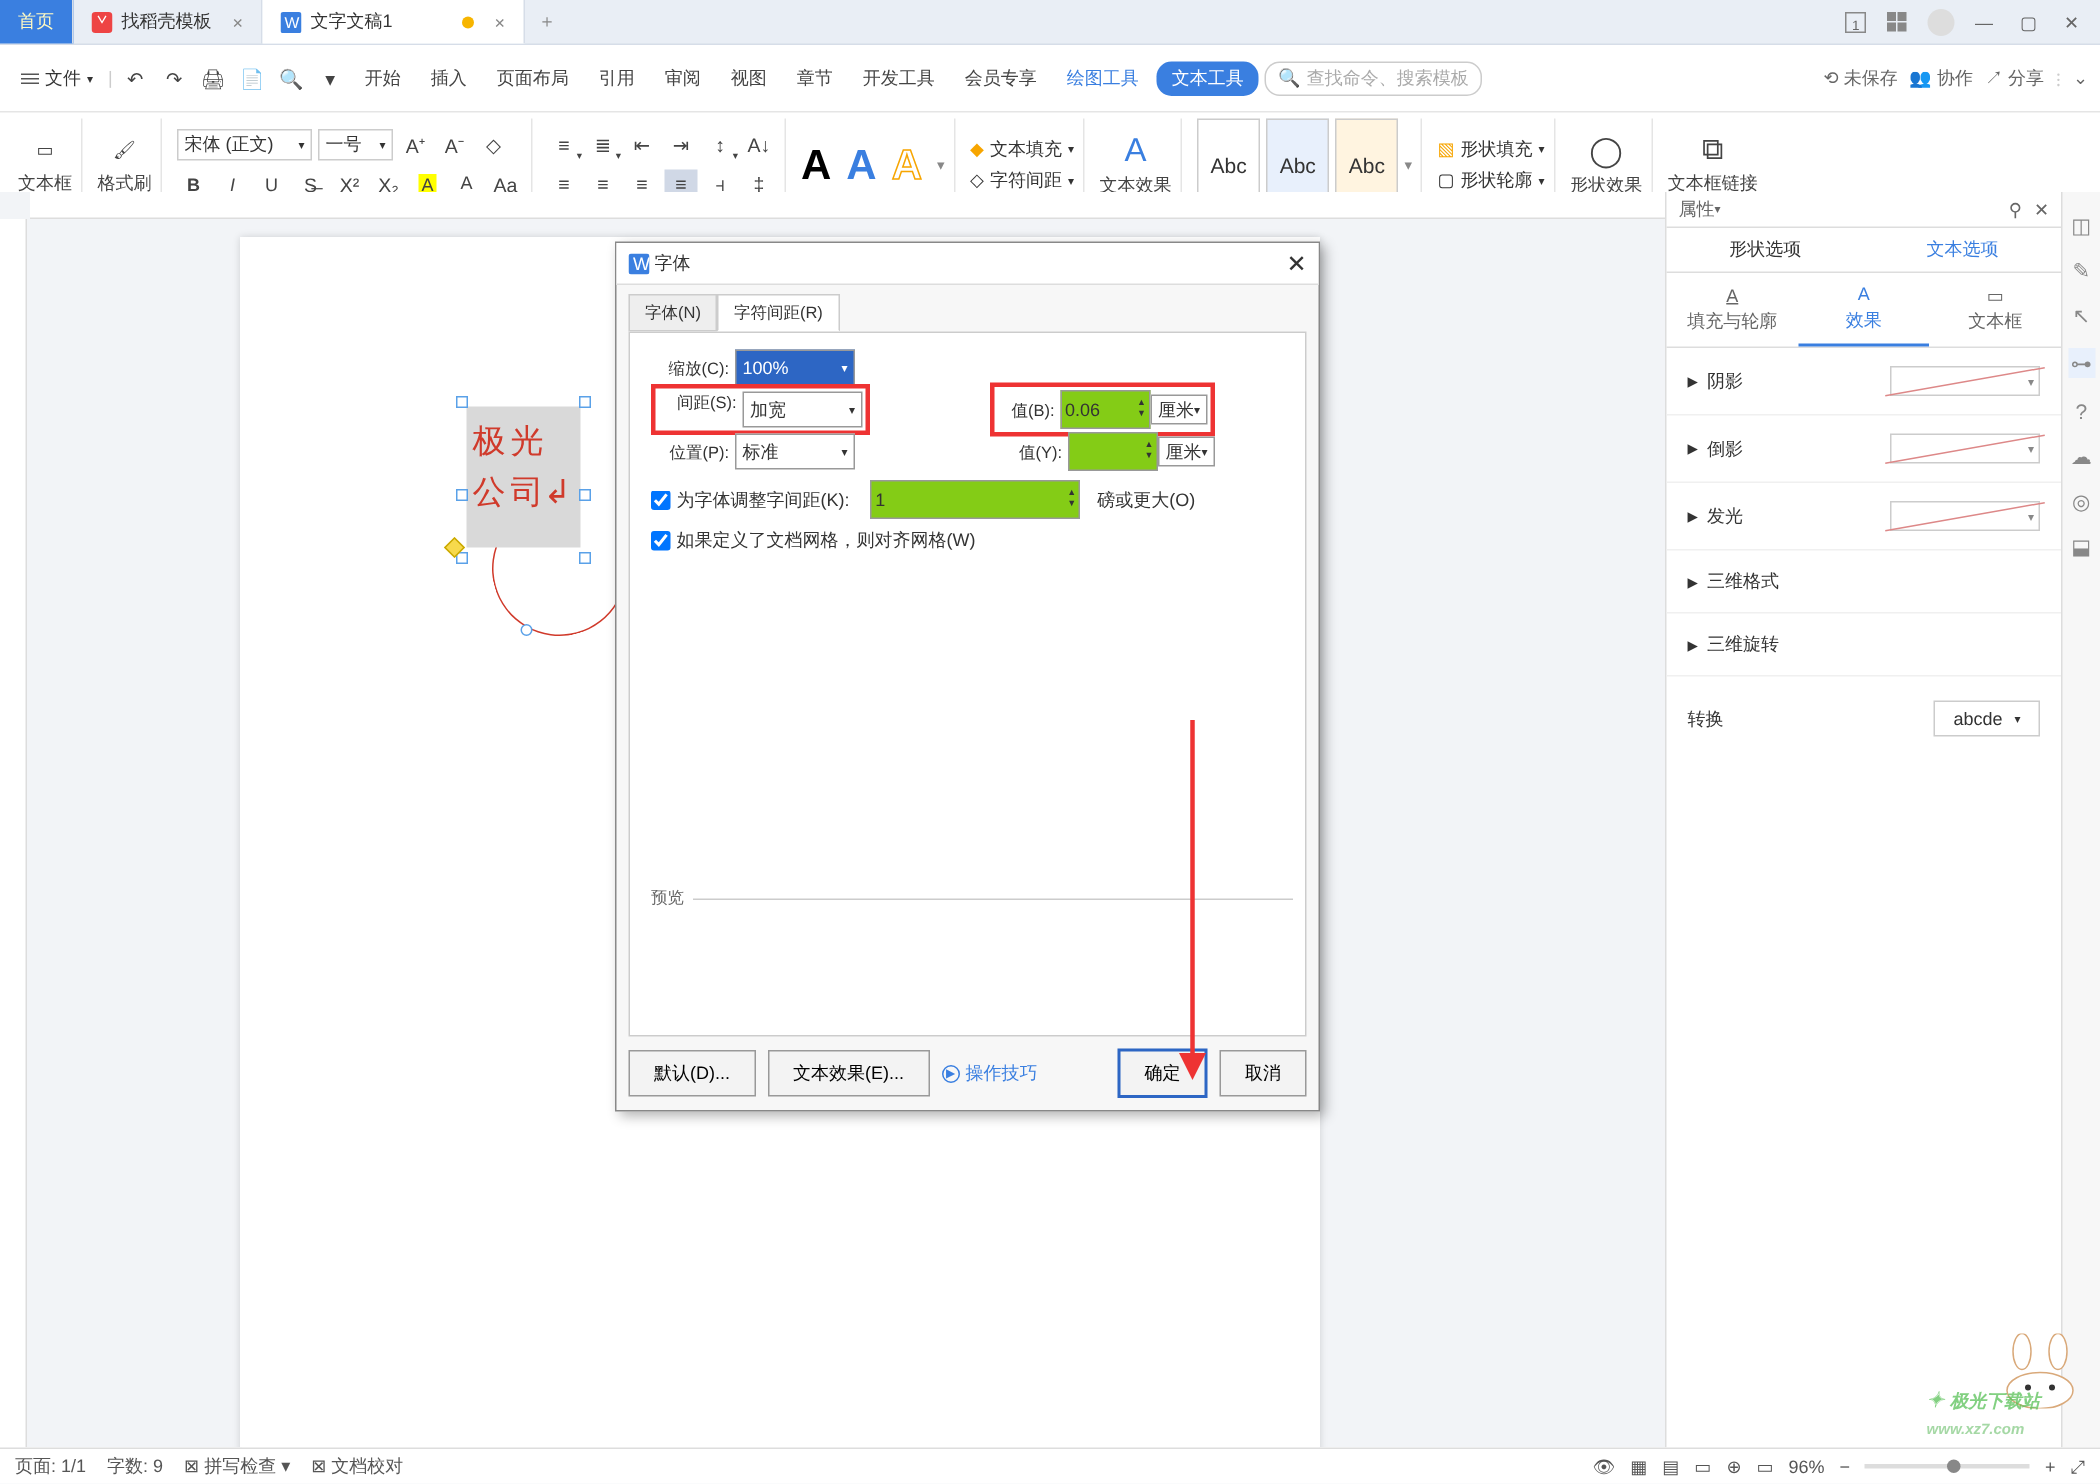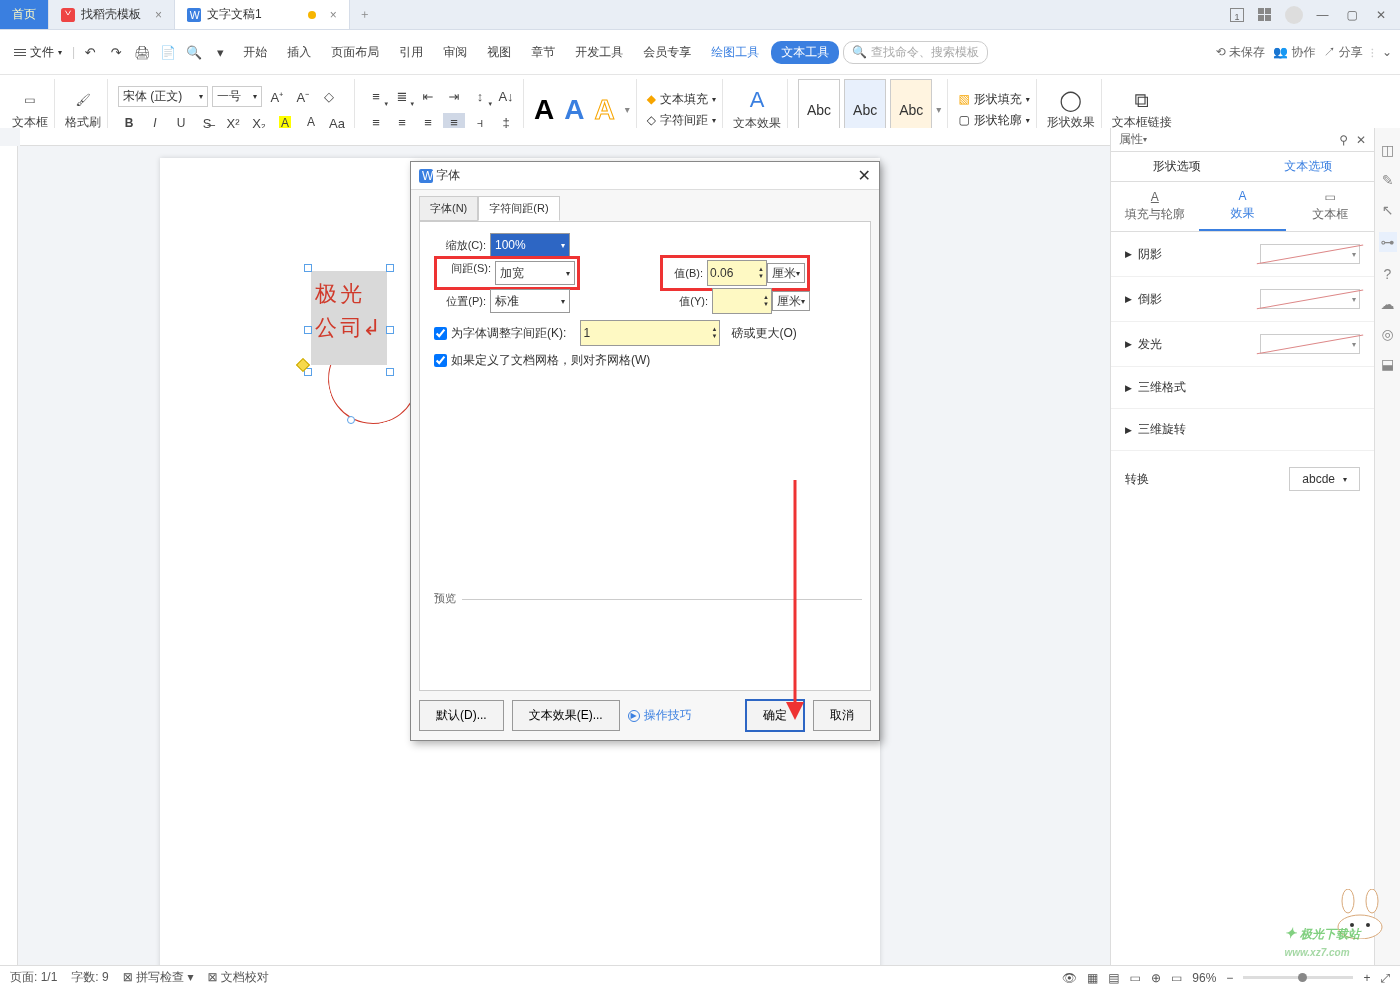--- a/index.html
+++ b/index.html
@@ -62,21 +62,21 @@
   .dlg-title .x{margin-left:auto;font-size:16px;}
   .dlg-tabs{display:flex;padding:6px 8px 0;gap:0;}
   .dlg-tab{border:1px solid #ccc;padding:4px 10px;background:#eee;font-size:11px;}
   .dlg-tab.active{background:#fff;border-bottom-color:#fff;}
   .dlg-body{padding:10px 14px;background:#fff;margin:0 8px;border:1px solid #ccc;height:470px;position:relative;}
   .frow{display:flex;align-items:center;height:26px;margin-bottom:2px;}
   .frow label{width:56px;text-align:right;padding-right:4px;font-size:11px;}
   .frow label.r{width:42px;}
   .combo{border:1px solid #999;height:20px;width:80px;padding:11px 4px;display:flex;align-items:center;justify-content:space-between;background:#fff;font-size:11px;}
   .combo.sel100{background:#2d66c4;color:#fff;}
-  .spin{border:1px solid #999;height:20px;width:60px;padding:12px 2px;display:flex;align-items:center;background:#fef9c3;font-size:11px;}
+  .spin{border:1px solid #999;height:20px;width:60px;padding:12px 2px;display:flex;align-items:center;background:#84cc16;font-size:11px;}
   .spinbtn{display:flex;flex-direction:column;margin-left:auto;}
   .spinbtn i{font-size:6px;line-height:7px;font-style:normal;}
   .unit{border:1px solid #999;height:20px;padding:0 4px;display:flex;align-items:center;font-size:11px;background:#fff;}
   .redbox{border:3px solid #e33;padding:2px;}
   .chk{display:flex;align-items:center;gap:4px;font-size:11px;margin-top:6px;}
   .chk input{margin:0;}
   .preview-lbl{position:absolute;left:14px;bottom:84px;font-size:11px;color:#666;}
   .preview-lbl:after{content:"";display:inline-block;vertical-align:middle;width:400px;border-top:1px solid #ccc;margin-left:6px;}
   .preview{position:absolute;left:20px;bottom:26px;right:20px;height:44px;border:1px solid #888;display:flex;align-items:center;justify-content:center;}
   .preview span{color:#d03a2b;font-size:22px;font-family:SimSun,serif;letter-spacing:6px;}

